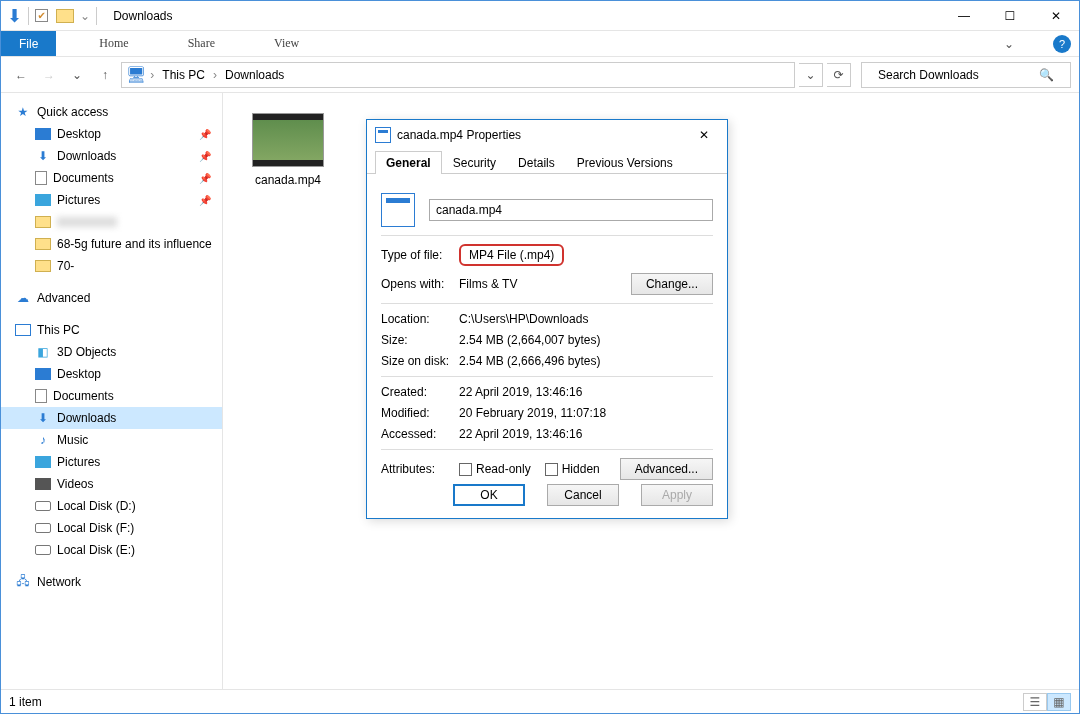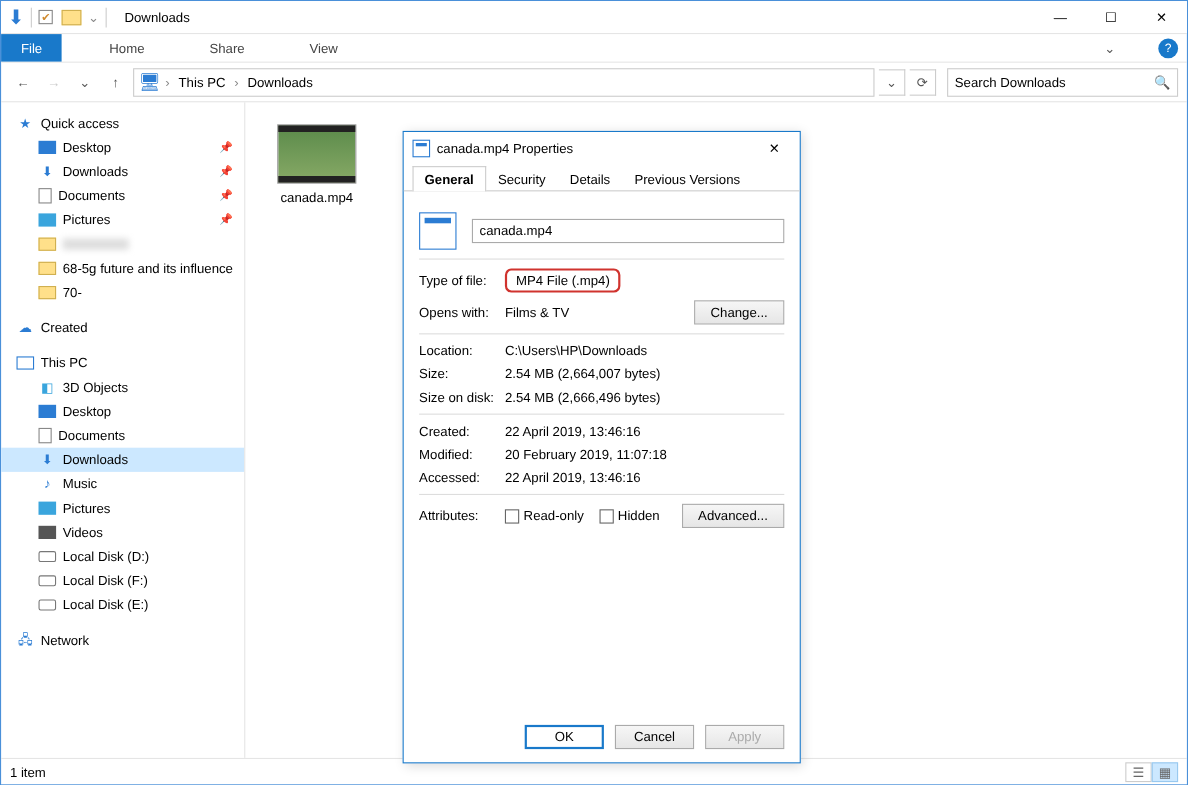--- a/index.html
+++ b/index.html
@@ -11,33 +11,33 @@
 .titlebar .qat-arrow { color:#2b7cd3; font-size:18px; }
 .titlebar .qat-sep { width:1px; height:18px; background:#ccc; margin:0 4px; }
 .titlebar .qat-check { width:13px; height:13px; border:1px solid #888; display:flex; align-items:center; justify-content:center; color:#d08a2e; font-size:10px; }
 .titlebar .qat-folder { width:18px; height:14px; background:#ffe08a; border:1px solid #d0b050; }
 .titlebar .title-text { margin-left:6px; }
 .titlebar .win-controls { margin-left:auto; display:flex; }
 .titlebar .win-btn { width:46px; height:30px; display:flex; align-items:center; justify-content:center; }
 
 .ribbon-tabs{ height:26px; display:flex; align-items:stretch; border-bottom:1px solid #e5e5e5;gap:27px; }
 .ribbon-tabs .file-tab{ background:#1979ca; color:#fff; padding:0 18px; display:flex; align-items:center; }
-.ribbon-tabs .tab{ padding:0 16px; display:flex; align-items:center; color:#444; }
+.ribbon-tabs .tab{ padding:0 16px; display:flex; align-items:center; color:#444;font-family:Liberation Serif, serif; }
 .ribbon-tabs .collapse{ margin-left:auto; padding:0 8px; display:flex; align-items:center; color:#555; }
 .ribbon-tabs .help{ width:18px; height:18px; border-radius:50%; background:#1979ca; color:#fff; display:flex; align-items:center; justify-content:center; margin:4px 8px 0 4px; font-size:11px;}
 
 .navbar{ height:36px; display:flex; align-items:center; padding:4px 8px; gap:4px; border-bottom:1px solid #e5e5e5;}
 .nav-btn{ width:24px; height:24px; display:flex; align-items:center; justify-content:center; color:#555; }
 .nav-btn.disabled{color:#ccc;}
 .addr{ flex:1; height:26px; border:1px solid #ccc; display:flex; align-items:center; padding:0 4px; gap:2px; }
 .addr .pc-icon{ color:#2b7cd3; font-size:16px; }
 .addr .crumb{ padding:0 4px; }
 .addr .sep{ color:#888; padding:0 2px; }
 .addr-btn{ width:24px; height:24px; border:1px solid #ccc; border-left:none; display:flex; align-items:center; justify-content:center; color:#555; }
-.search{ width:210px; height:26px; border:1px solid #ccc; margin-left:6px; display:flex; align-items:center; padding:0 6px; color:#888; }
+.search{ width:210px; height:26px; border:1px solid #ccc; margin-left:6px; display:flex; align-items:center; padding:0 16px; color:#888; }
 .search .mag{ margin-left:auto; color:#888; }
 
 .body-area{ display:flex; height:calc(714px - 30px - 26px - 36px - 24px - 2px); }
 .navpane{ width:222px; border-right:1px solid #e5e5e5; padding:8px 0 8px 0; overflow:hidden; }
 .nav-group{ margin-bottom:10px; }
 .nav-item{ height:22px; display:flex; align-items:center; padding-left:14px; gap:6px; white-space:nowrap; overflow:hidden;}
 .nav-item.indent1{ padding-left:34px; }
 .nav-item.sel{ background:#cce8ff; }
 .nav-item .pin{ margin-left:auto; margin-right:10px; color:#777; font-size:10px;}
 .nav-ico{ width:16px; height:16px; display:inline-flex; align-items:center; justify-content:center;}
@@ -52,42 +52,42 @@
 .thumb{ width:72px; height:54px; margin:0 auto 6px; background:linear-gradient(#5a8a4a,#88aa66); border:1px solid #999; position:relative;}
 .thumb::before,.thumb::after{content:"";position:absolute;left:0;right:0;height:6px;background:#222;}
 .thumb::before{top:0;} .thumb::after{bottom:0;}
 
 .statusbar{ height:24px; border-top:1px solid #e5e5e5; display:flex; align-items:center; padding:0 8px; font-size:12px; color:#444;}
 .statusbar .view-btns{ margin-left:auto; display:flex; gap:0; }
 .statusbar .view-btn{ width:24px; height:18px; border:1px solid #ccc; display:flex; align-items:center; justify-content:center; color:#666;}
 .statusbar .view-btn.active{ background:#cce8ff; border-color:#99c9ef;}
 
 
-.dialog{ position:absolute; left:365px; top:118px; width:362px; height:575px; background:#fff; border:1px solid #1979ca; box-shadow:2px 2px 10px rgba(0,0,0,.15);}
+.dialog{ position:absolute; left:365px; top:118px; width:362px; height:400px; background:#fff; border:1px solid #1979ca; box-shadow:2px 2px 10px rgba(0,0,0,.15);}
 .dialog .dlg-title{ height:30px; display:flex; align-items:center; padding:0 8px; }
 .dialog .dlg-title .dlg-ico{ width:16px;height:16px;border:1px solid #2b7cd3; margin-right:6px; position:relative;}
 .dialog .dlg-title .dlg-ico::after{content:"";position:absolute;top:2px;left:2px;right:2px;height:3px;background:#2b7cd3;}
 .dialog .dlg-close{ margin-left:auto; width:30px; height:22px; display:flex; align-items:center; justify-content:center; }
 .tabstrip{ display:flex; padding:0 8px; border-bottom:1px solid #ccc; }
 .tabstrip .dtab{ padding:4px 10px; border:1px solid transparent; border-bottom:none; position:relative; top:1px;}
 .tabstrip .dtab.active{ border-color:#ccc; background:#fff;font-weight:bold;}
 .dlg-body{ padding:12px 14px; }
 .dlg-row{ display:flex; align-items:center; font-size:12px; margin:7px 0; }
 .dlg-row .lbl{ width:78px; }
 .dlg-row .val{ }
 .dlg-hr{ height:1px; background:#ddd; margin:8px 0; }
 .filename-box{ flex:1; border:1px solid #aaa; height:22px; padding:2px 6px; display:flex; align-items:center;}
 .big-icon{ width:34px; height:34px; border:1px solid #2b7cd3; margin-right:14px; position:relative;}
 .big-icon::after{content:"";position:absolute;top:4px;left:4px;right:4px;height:5px;background:#2b7cd3;}
 .highlight{ border:2px solid #d0332e; border-radius:6px; padding:2px 8px; display:inline-block;}
 .btn{ height:22px; padding:0 14px; border:1px solid #aaa; background:linear-gradient(#f6f6f6,#e6e6e6); display:inline-flex; align-items:center; }
 .btn.primary{ border:2px solid #1979ca; background:#fff;}
 .btn.disabled{ color:#aaa; }
 .checkbox{ width:13px; height:13px; border:1px solid #666; display:inline-block; margin-right:4px; vertical-align:middle;}
-.dlg-actions{ position:absolute; bottom:12px; right:14px; display:flex; gap:10px;}
+.dlg-actions{ position:absolute; bottom:12px; right:14px; display:flex; gap:22px;}
 .change-btn{ margin-left:auto; min-width:80px; justify-content:center;}
 </style>
 </head>
 <body>
 
 <div class="window-border">
 
   <div class="titlebar">
     <div class="qat">
       <span class="qat-arrow">⬇</span>
@@ -171,21 +171,21 @@
             <span>68-5g future and its influence</span>
           </div>
         <div class="nav-item indent1">
             <span class="nav-ico ico-folder"></span>
             <span>70-</span>
           </div>
       </div>
       <div class="nav-group">
         <div class="nav-item">
             <span class="nav-ico ico-cloud">☁</span>
-            <span>Created</span>
+            <span>Advanced</span>
           </div>
       </div>
       <div class="nav-group">
         <div class="nav-item">
             <span class="nav-ico ico-monitor"></span>
             <span>This PC</span>
           </div>
         <div class="nav-item indent1">
             <span class="nav-ico" style="color:#3aa5dd">◧</span>
             <span>3D Objects</span>

